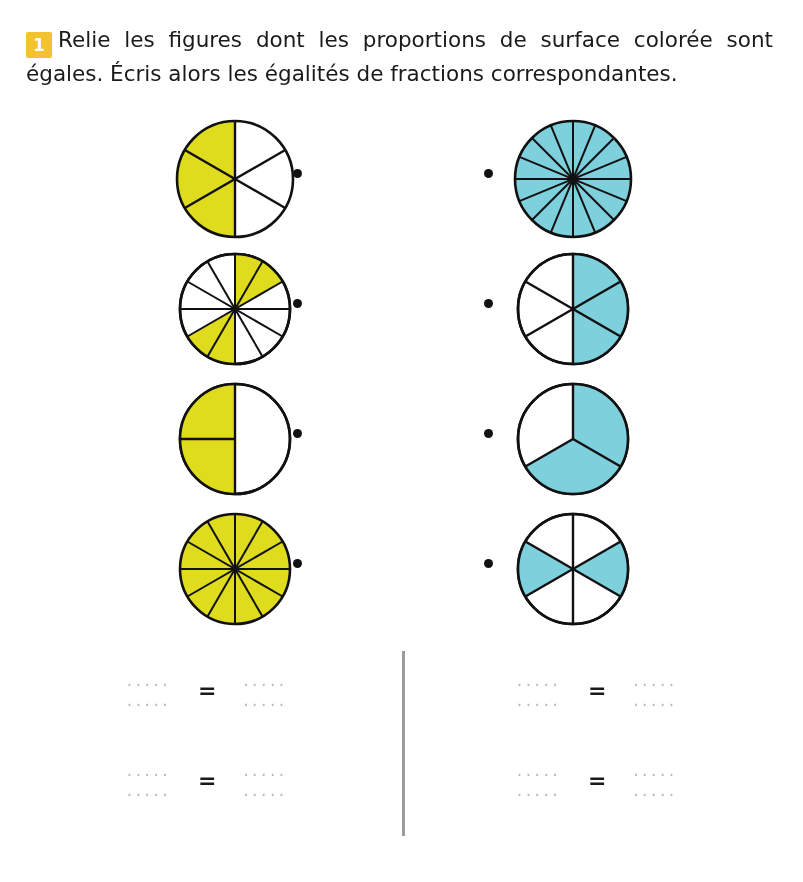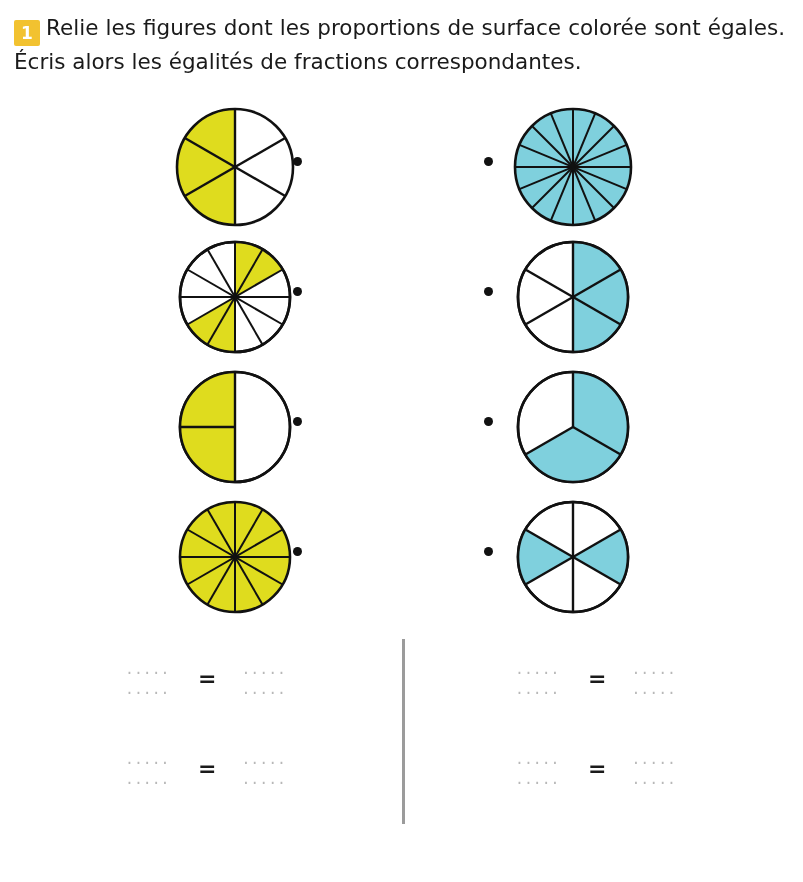--- a/index.html
+++ b/index.html
@@ -35,21 +35,21 @@
     margin-right: 6px;
     border-radius: 2px;
   }
   .ex-text {
     font-size: 21.5px;
     line-height: 1.45;
     text-align: justify;
     display: inline;
   }
   .ex-paragraph {
-    margin: 0;
+    margin: 12px;
     text-align: justify;
     text-justify: inter-word;
   }
 
   
   .figures {
     position: relative;
     margin-top: 22px;
     height: 520px;
   }

